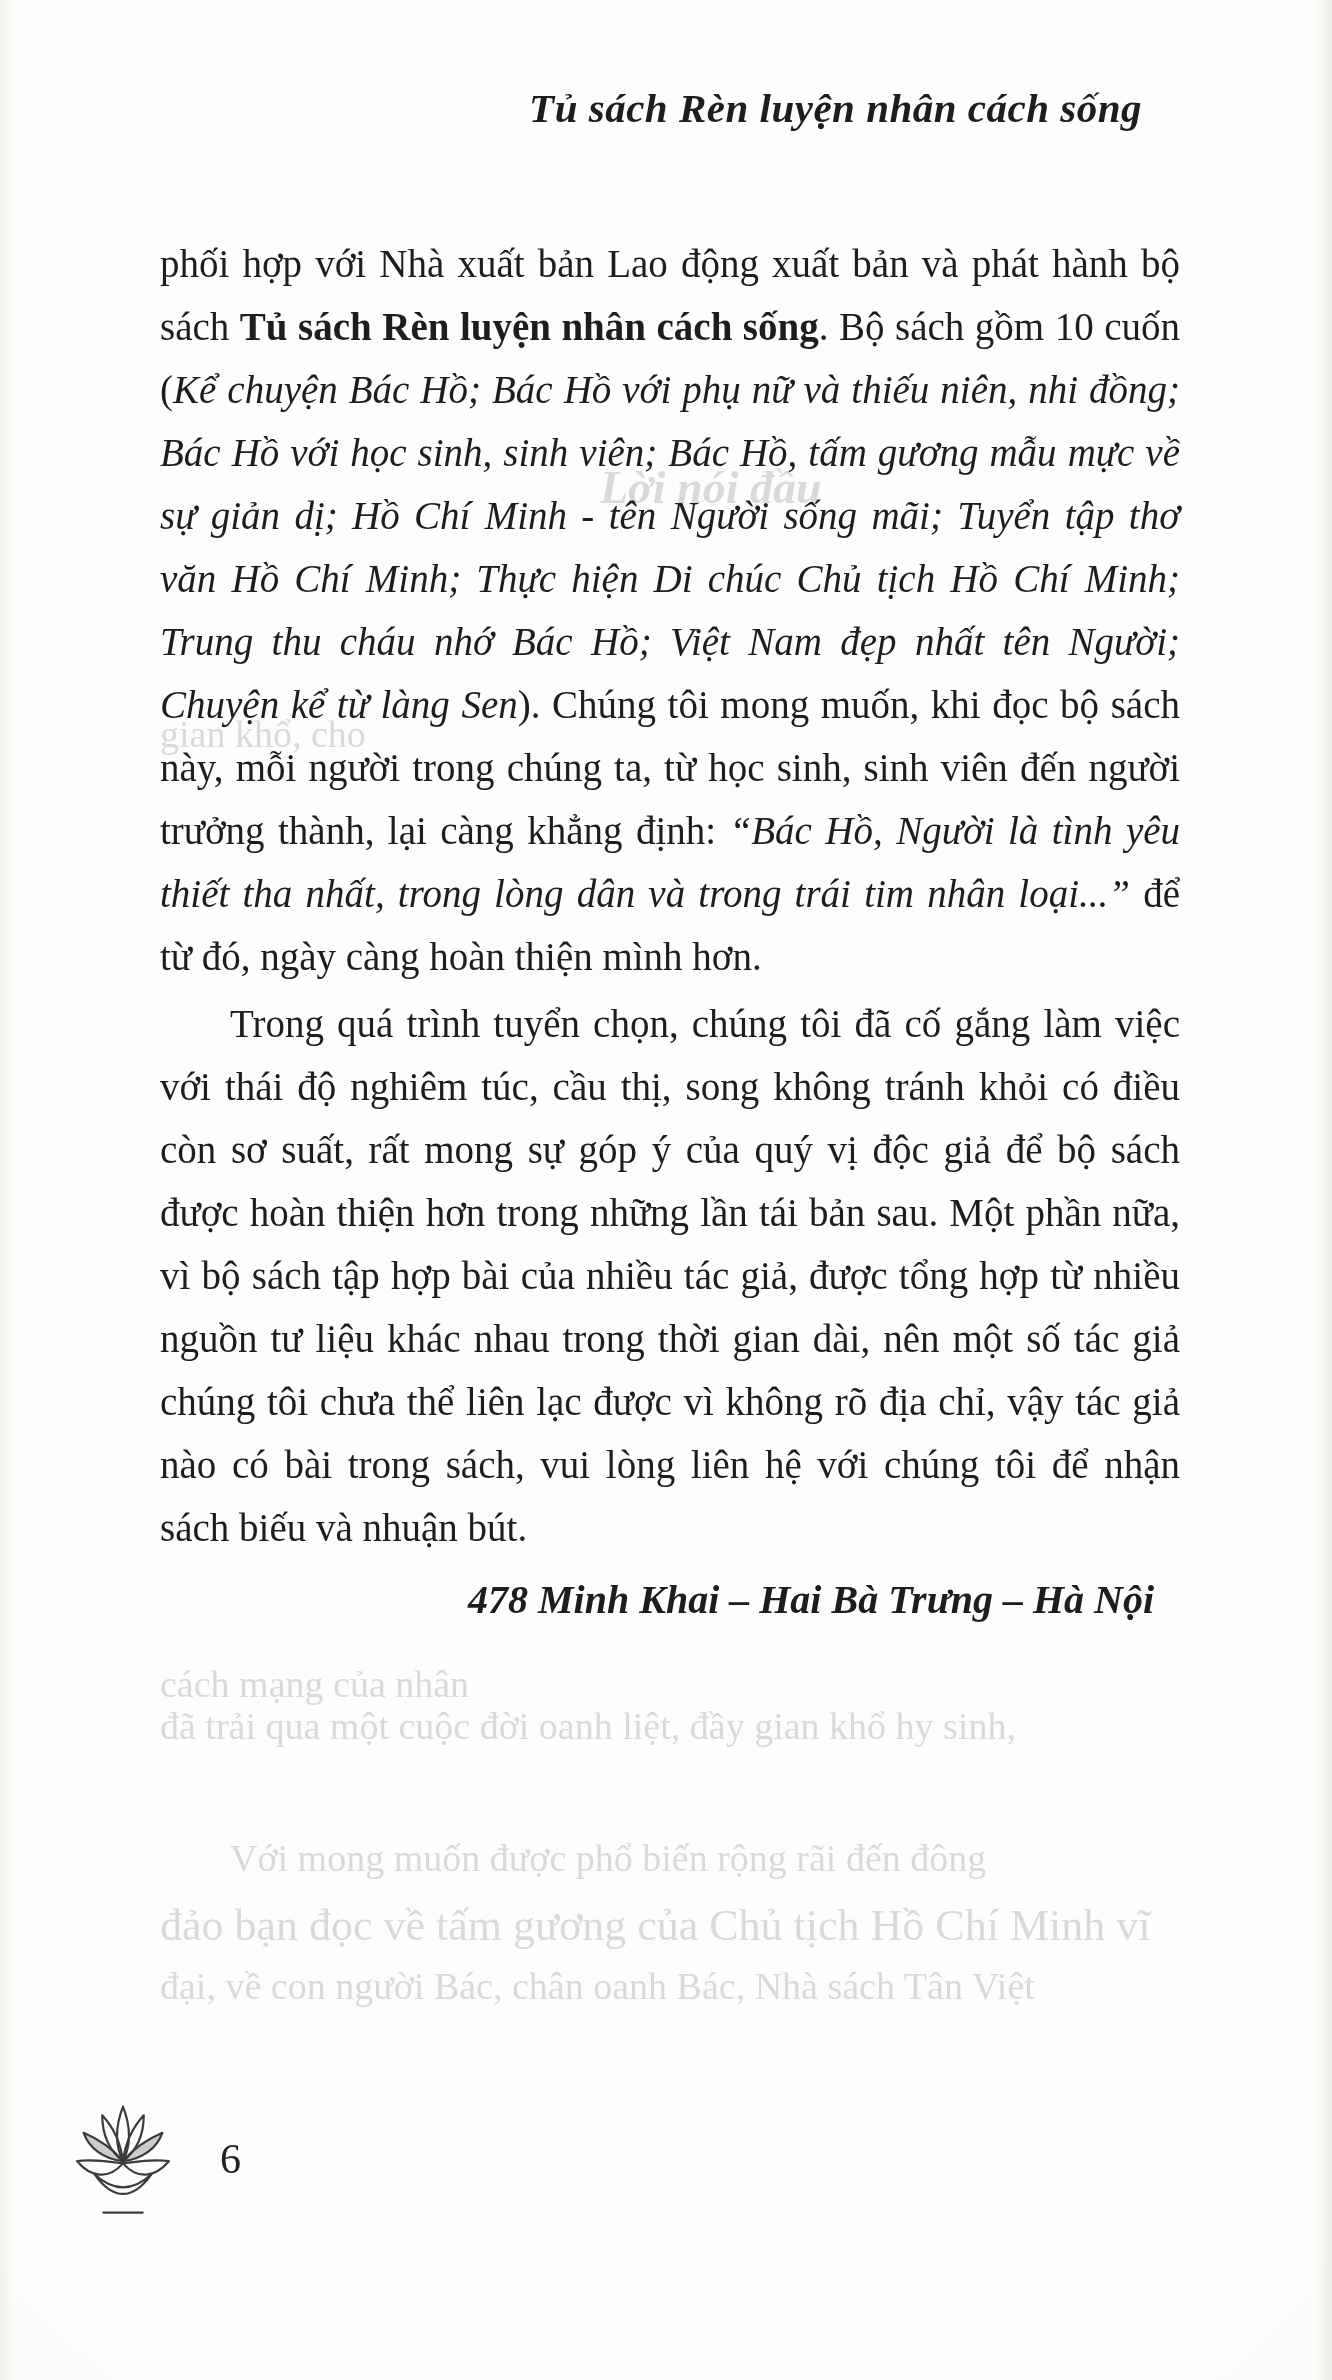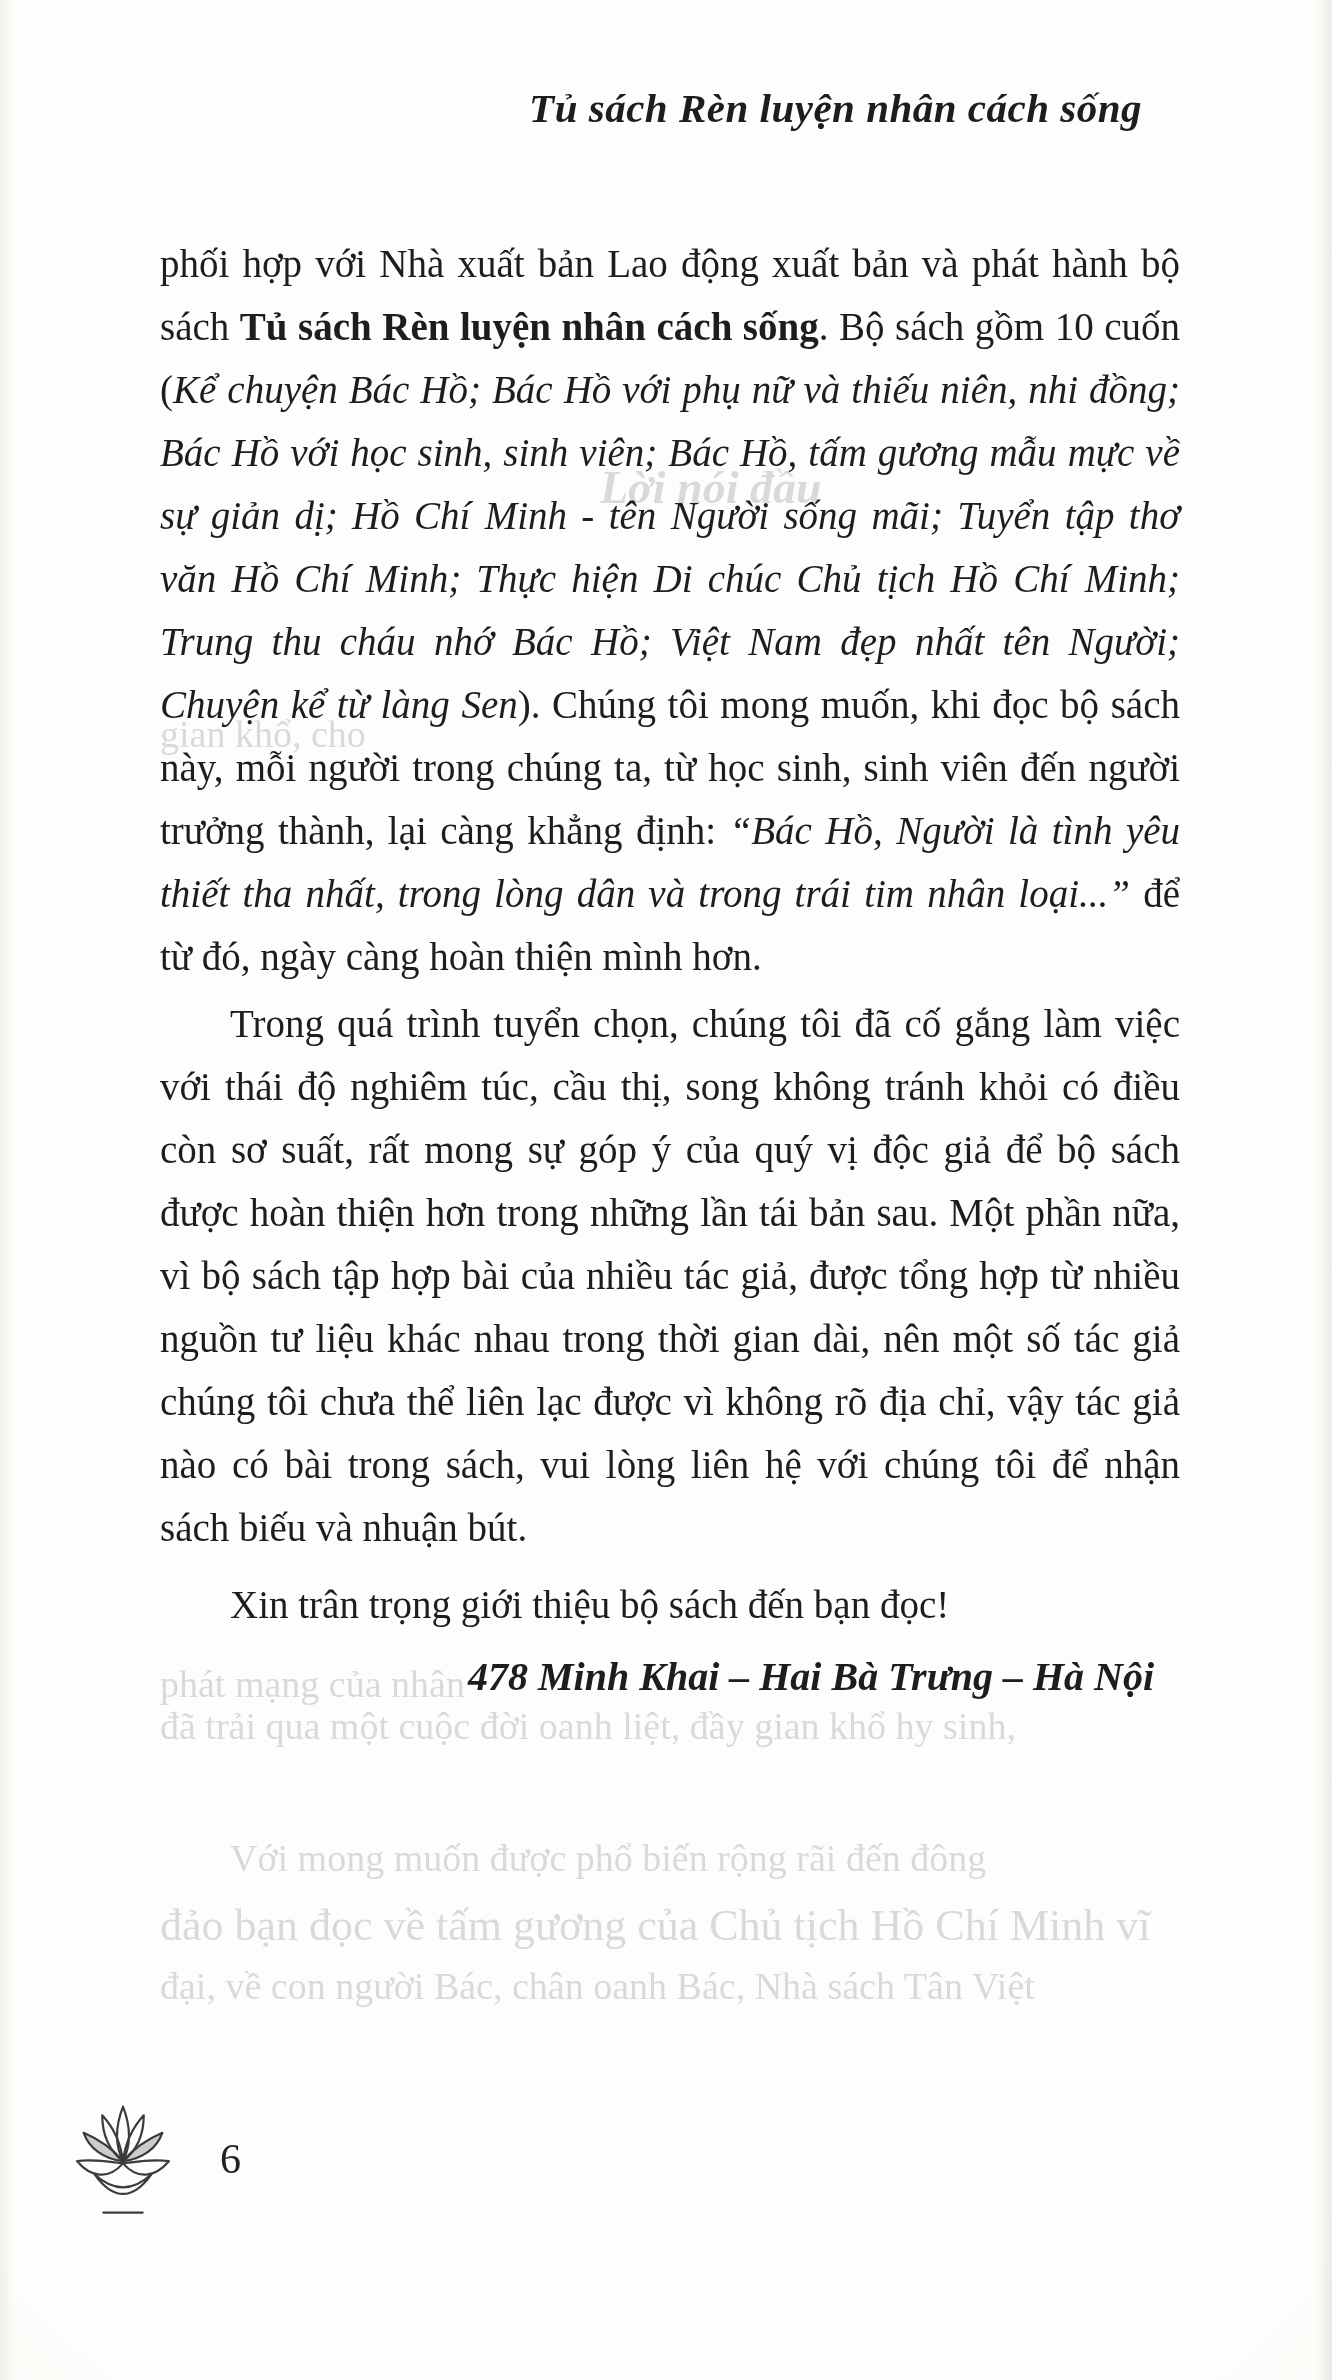--- a/index.html
+++ b/index.html
@@ -81,38 +81,37 @@
   }
 </style>
 </head>
 <body>
 
 <div class="page">
 
   <div class="ghost-layer">
       <div class="ghost-line bold" style="top: 460px; left: 600px; font-size: 46px; font-style: italic;">Lời nói đầu</div>
       <div class="ghost-line" style="top: 712px; left: 160px; font-size: 38px;">gian khổ, cho</div>
-      <div class="ghost-line" style="top: 1662px; left: 160px; font-size: 38px;">phát mạng của nhân</div>
+      <div class="ghost-line" style="top: 1662px; left: 160px; font-size: 38px;">cách mạng của nhân</div>
       <div class="ghost-line" style="top: 1704px; left: 160px; font-size: 38px;">đã trải qua một cuộc đời oanh liệt, đầy gian khổ hy sinh,</div>
       <div class="ghost-line" style="top: 1836px; left: 230px; font-size: 38px;">Với mong muốn được phổ biến rộng rãi đến đông</div>
       <div class="ghost-line" style="top: 1900px; left: 160px; font-size: 44px;">đảo bạn đọc về tấm gương của Chủ tịch Hồ Chí Minh vĩ</div>
       <div class="ghost-line" style="top: 1964px; left: 160px; font-size: 38px;">đại, về con người Bác, chân oanh Bác, Nhà sách Tân Việt</div>
     </div>
 
   <div class="content">
 
     <div class="running-header">Tủ sách Rèn luyện nhân cách sống</div>
 
     <div class="body-text">
 
       <p class="para"><span>phối hợp với Nhà xuất bản Lao động xuất bản và phát hành bộ sách </span><span class="bold">Tủ sách Rèn luyện nhân cách sống</span><span>. Bộ sách gồm 10 cuốn (</span><span class="italic">Kể chuyện Bác Hồ; Bác Hồ với phụ nữ và thiếu niên, nhi đồng; Bác Hồ với học sinh, sinh viên; Bác Hồ, tấm gương mẫu mực về sự giản dị; Hồ Chí Minh - tên Người sống mãi; Tuyển tập thơ văn Hồ Chí Minh; Thực hiện Di chúc Chủ tịch Hồ Chí Minh; Trung thu cháu nhớ Bác Hồ; Việt Nam đẹp nhất tên Người; Chuyện kể từ làng Sen</span><span>). Chúng tôi mong muốn, khi đọc bộ sách này, mỗi người trong chúng ta, từ học sinh, sinh viên đến người trưởng thành, lại càng khẳng định: </span><span class="italic">“Bác Hồ, Người là tình yêu thiết tha nhất, trong lòng dân và trong trái tim nhân loại...”</span><span> để từ đó, ngày càng hoàn thiện mình hơn.</span></p>
 
       <p class="para indent"><span>Trong quá trình tuyển chọn, chúng tôi đã cố gắng làm việc với thái độ nghiêm túc, cầu thị, song không tránh khỏi có điều còn sơ suất, rất mong sự góp ý của quý vị độc giả để bộ sách được hoàn thiện hơn trong những lần tái bản sau. Một phần nữa, vì bộ sách tập hợp bài của nhiều tác giả, được tổng hợp từ nhiều nguồn tư liệu khác nhau trong thời gian dài, nên một số tác giả chúng tôi chưa thể liên lạc được vì không rõ địa chỉ, vậy tác giả nào có bài trong sách, vui lòng liên hệ với chúng tôi để nhận sách biếu và nhuận bút.</span></p>
 
-      <p class="para indent closing"><span>Xin trân trọng giới thiệu bộ sách đến bạn đọc!</span></p>
 
       <div class="signature">
         <div class="sig-address">478 Minh Khai – Hai Bà Trưng – Hà Nội</div>
       </div>
 
     </div>
 
     <div class="footer">
       <svg class="lotus" width="110" height="118" viewBox="0 0 100 108" aria-hidden="true">
         <g fill="none" stroke="#3b3b3b" stroke-width="2" stroke-linejoin="round" stroke-linecap="round">

